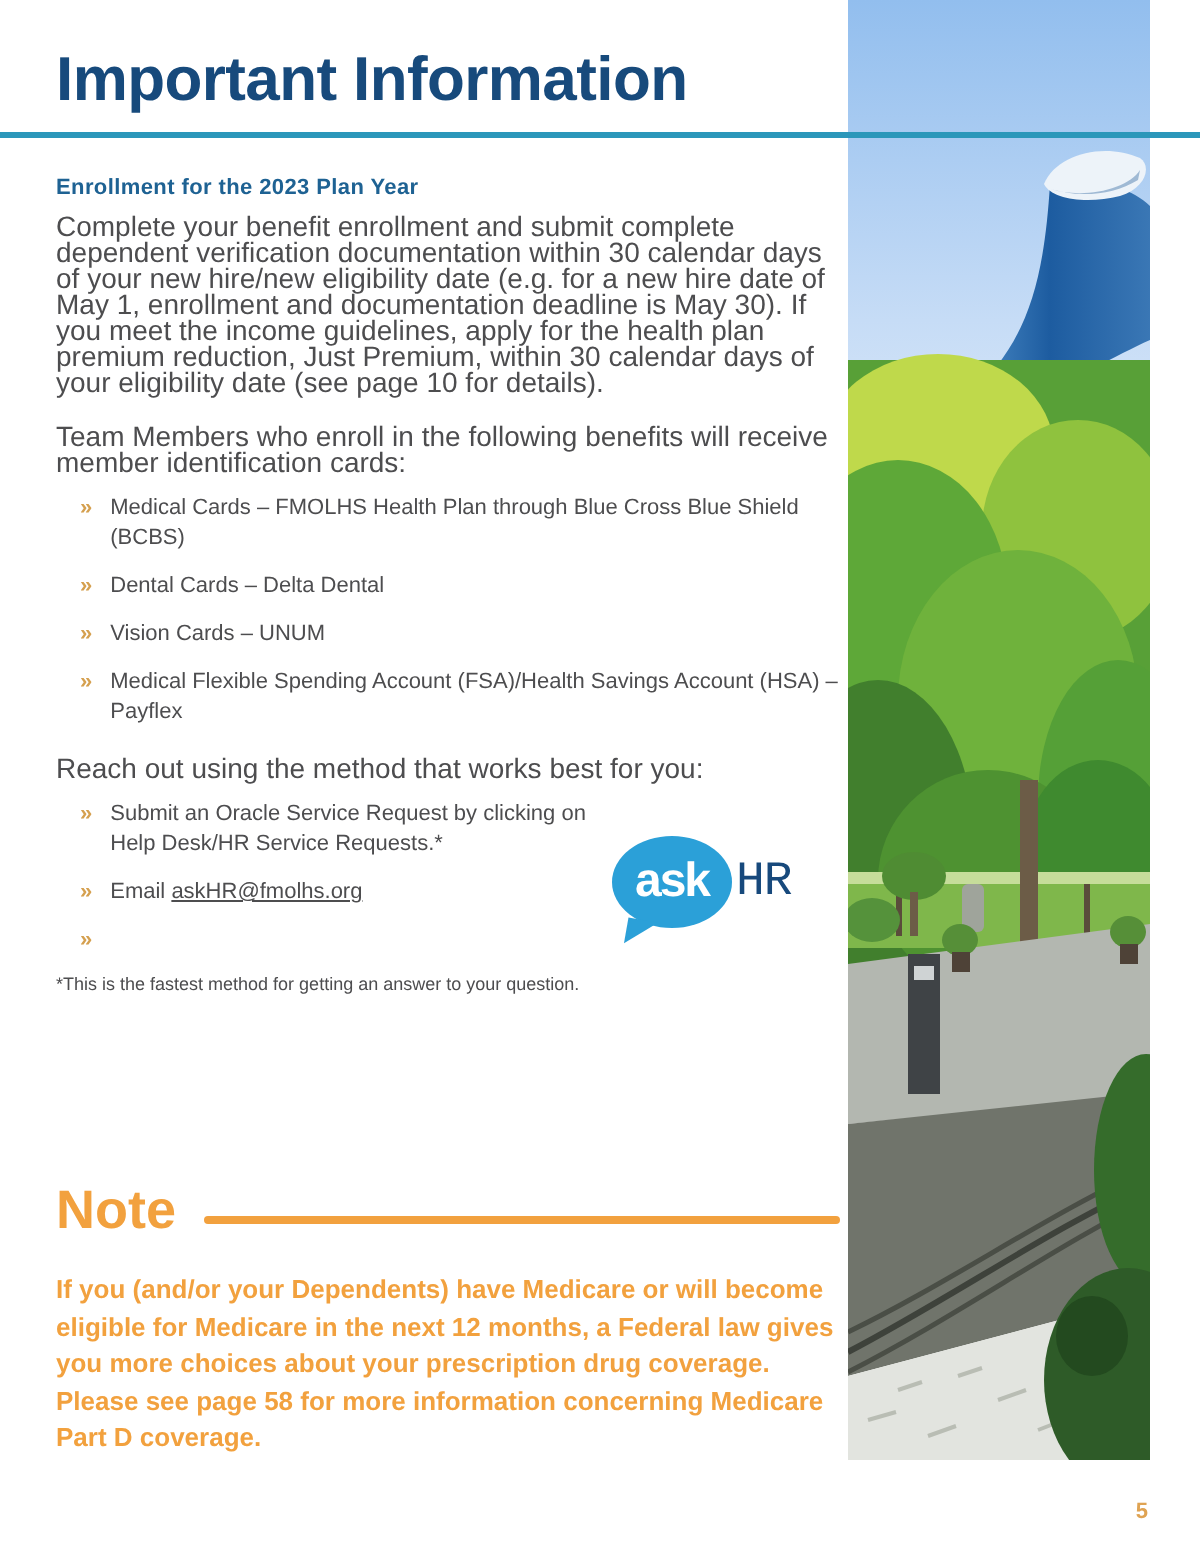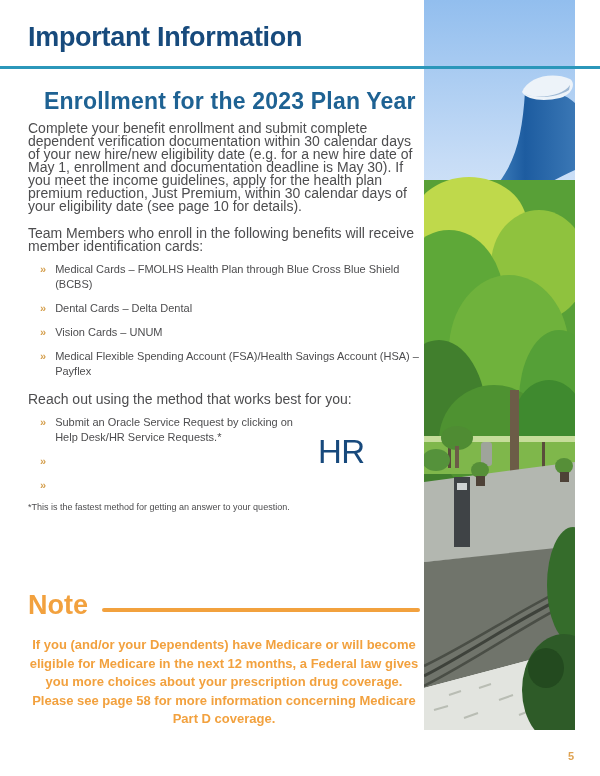--- a/index.html
+++ b/index.html
@@ -8,33 +8,33 @@
     font-family:"Liberation Sans", sans-serif; overflow:hidden;
   }
 
   
   .photo { position:absolute; left:424px; top:0; width:151px; height:730px; z-index:1; }
   .photo svg { display:block; width:100%; height:100%; }
 
   
   .page-title {
     position:absolute; left:28px; top:22px; z-index:2;
-    font-size:27px; font-weight:bold; color:#174A7C; letter-spacing:-0.3px;
+    font-size:31px; font-weight:bold; color:#174A7C; letter-spacing:-0.3px;
   }
   .top-rule {
     position:absolute; left:0; top:66px; width:600px; height:3px;
     background:#2B97BA; z-index:3;
   }
 
   
   .content { position:absolute; left:28px; top:88px; width:392px; z-index:2; }
   .section { margin-bottom:14px; }
   .section-heading {
-    font-size:23px; font-weight:bold; color:#1E6293;
-    margin:0 0 7px 16px; letter-spacing:0.2px;
+    font-size:11px; font-weight:bold; color:#1E6293;
+    margin:0 0 7px 0; letter-spacing:0.2px;
   }
   .body-text { font-size:14px; line-height:13px; color:#4D4D4F; margin:0; }
 
   ul.bullets { list-style:none; margin:9px 0 0 0; padding:0 0 0 12px; }
   ul.bullets li { display:flex; gap:9px; font-size:11px; line-height:15px; color:#4D4D4F; margin-bottom:9px; }
   .glyph { color:#D5A04F; font-weight:bold; flex:0 0 auto; }
   .email-link { color:#4D4D4F; text-decoration:underline; }
 
   .hr-section { position:relative; }
   .hr-bullets { width:272px; }
@@ -45,24 +45,24 @@
   .bubble {
     position:relative; width:60px; height:46px; background:#2BA0D8;
     border-radius:50%; display:flex; align-items:center; justify-content:center;
   }
   .bubble-text { color:#ffffff; font-weight:bold; font-size:24px; letter-spacing:-1px; }
   .tail {
     position:absolute; left:7px; bottom:-9px; width:0; height:0;
     border-left:15px solid #2BA0D8; border-bottom:13px solid transparent;
     transform:rotate(10deg);
   }
-  .hr-text { font-size:33px; color:#17497C; font-weight:500; margin-left:12px; letter-spacing:-0.5px; }
-
-  
-  .note { position:absolute; left:28px; top:590px; width:392px; z-index:2;text-align:center; }
+  .hr-text { font-size:24px; color:#17497C; font-weight:500; margin-left:2px; letter-spacing:-0.5px;font-family:Liberation Mono, monospace; }
+
+  
+  .note { position:absolute; left:28px; top:590px; width:392px; z-index:2; }
   .note-head { display:flex; align-items:center; }
   .note-title { font-size:27px; font-weight:bold; color:#F2A13E; }
   .note-rule { flex:1; height:4px; background:#F2A13E; margin-left:14px; margin-top:8px; border-radius:2px; }
   .note-body { margin-top:15px; font-size:13px; font-weight:bold; color:#F2A13E; line-height:18.5px; }
 
   .page-num {
     position:absolute; right:26px; bottom:14px; z-index:2;
     font-size:11px; color:#DFA353; font-weight:bold;
   }
 </style>
@@ -170,27 +170,32 @@
 
     <div class="section hr-section">
       <p class="body-text">Reach out using the method that works best for you:</p>
       <ul class="bullets hr-bullets">
         <li>
           <span class="glyph">»</span>
           <span>Submit an Oracle Service Request by clicking on Help Desk/HR Service Requests.*</span>
         </li>
         <li>
           <span class="glyph">»</span>
+          <span><span>Email </span><a href="#" class="email-link">askHR@fmolhs.org</a></span>
         </li>
         <li>
           <span class="glyph">»</span>
         </li>
       </ul>
 
       <div class="askhr">
+        <div class="bubble">
+          <span class="bubble-text">ask</span>
+          <span class="tail"></span>
+        </div>
         <span class="hr-text">HR</span>
       </div>
 
       <div class="footnote">*This is the fastest method for getting an answer to your question.</div>
     </div>
 
   </div>
 
   <div class="note">
     <div class="note-head">

